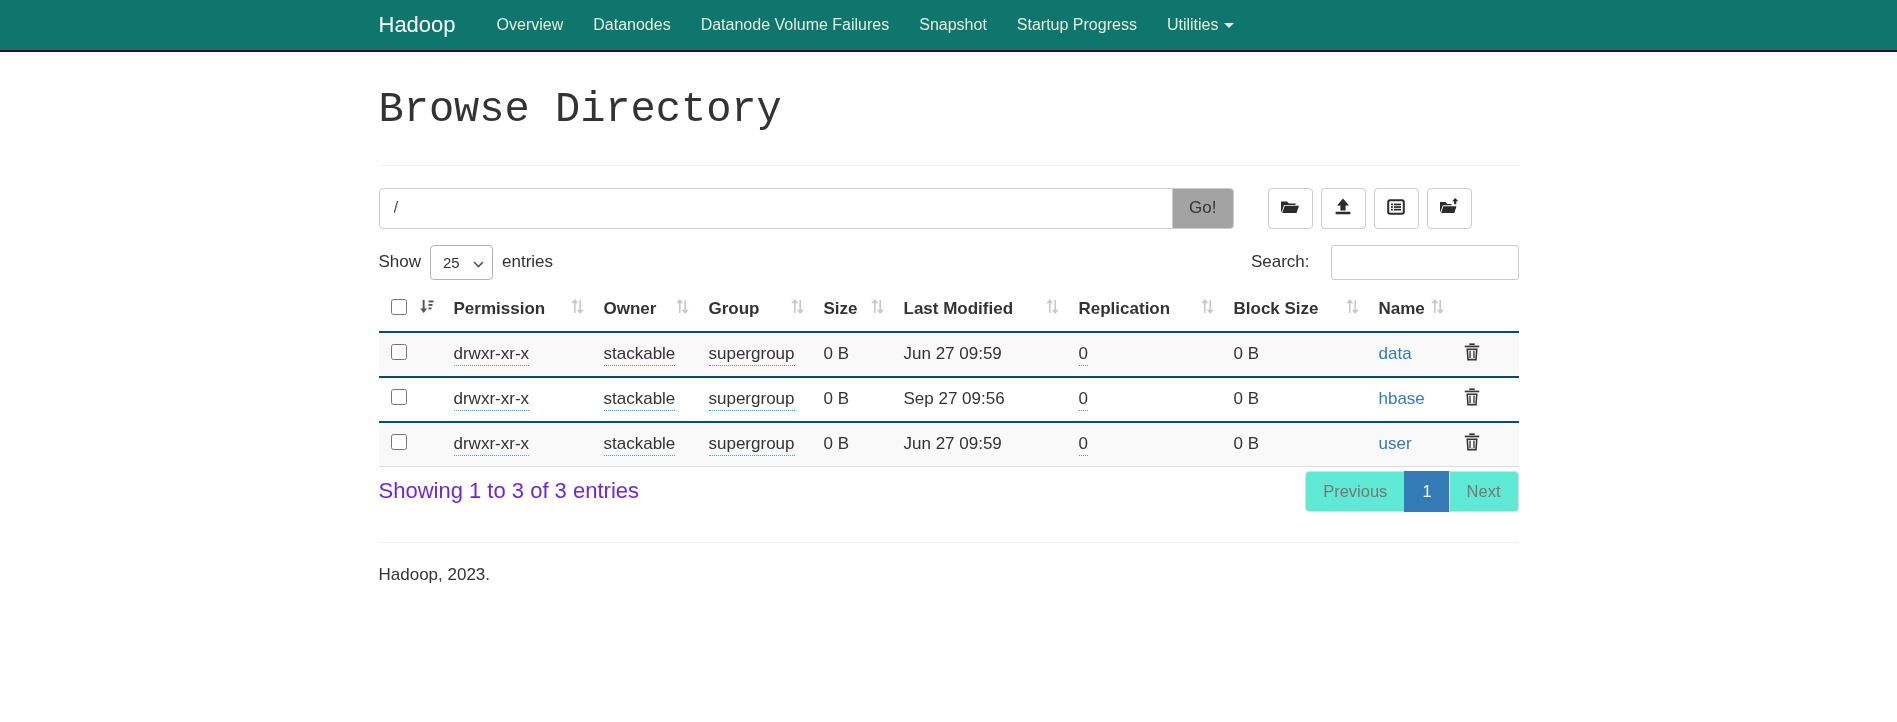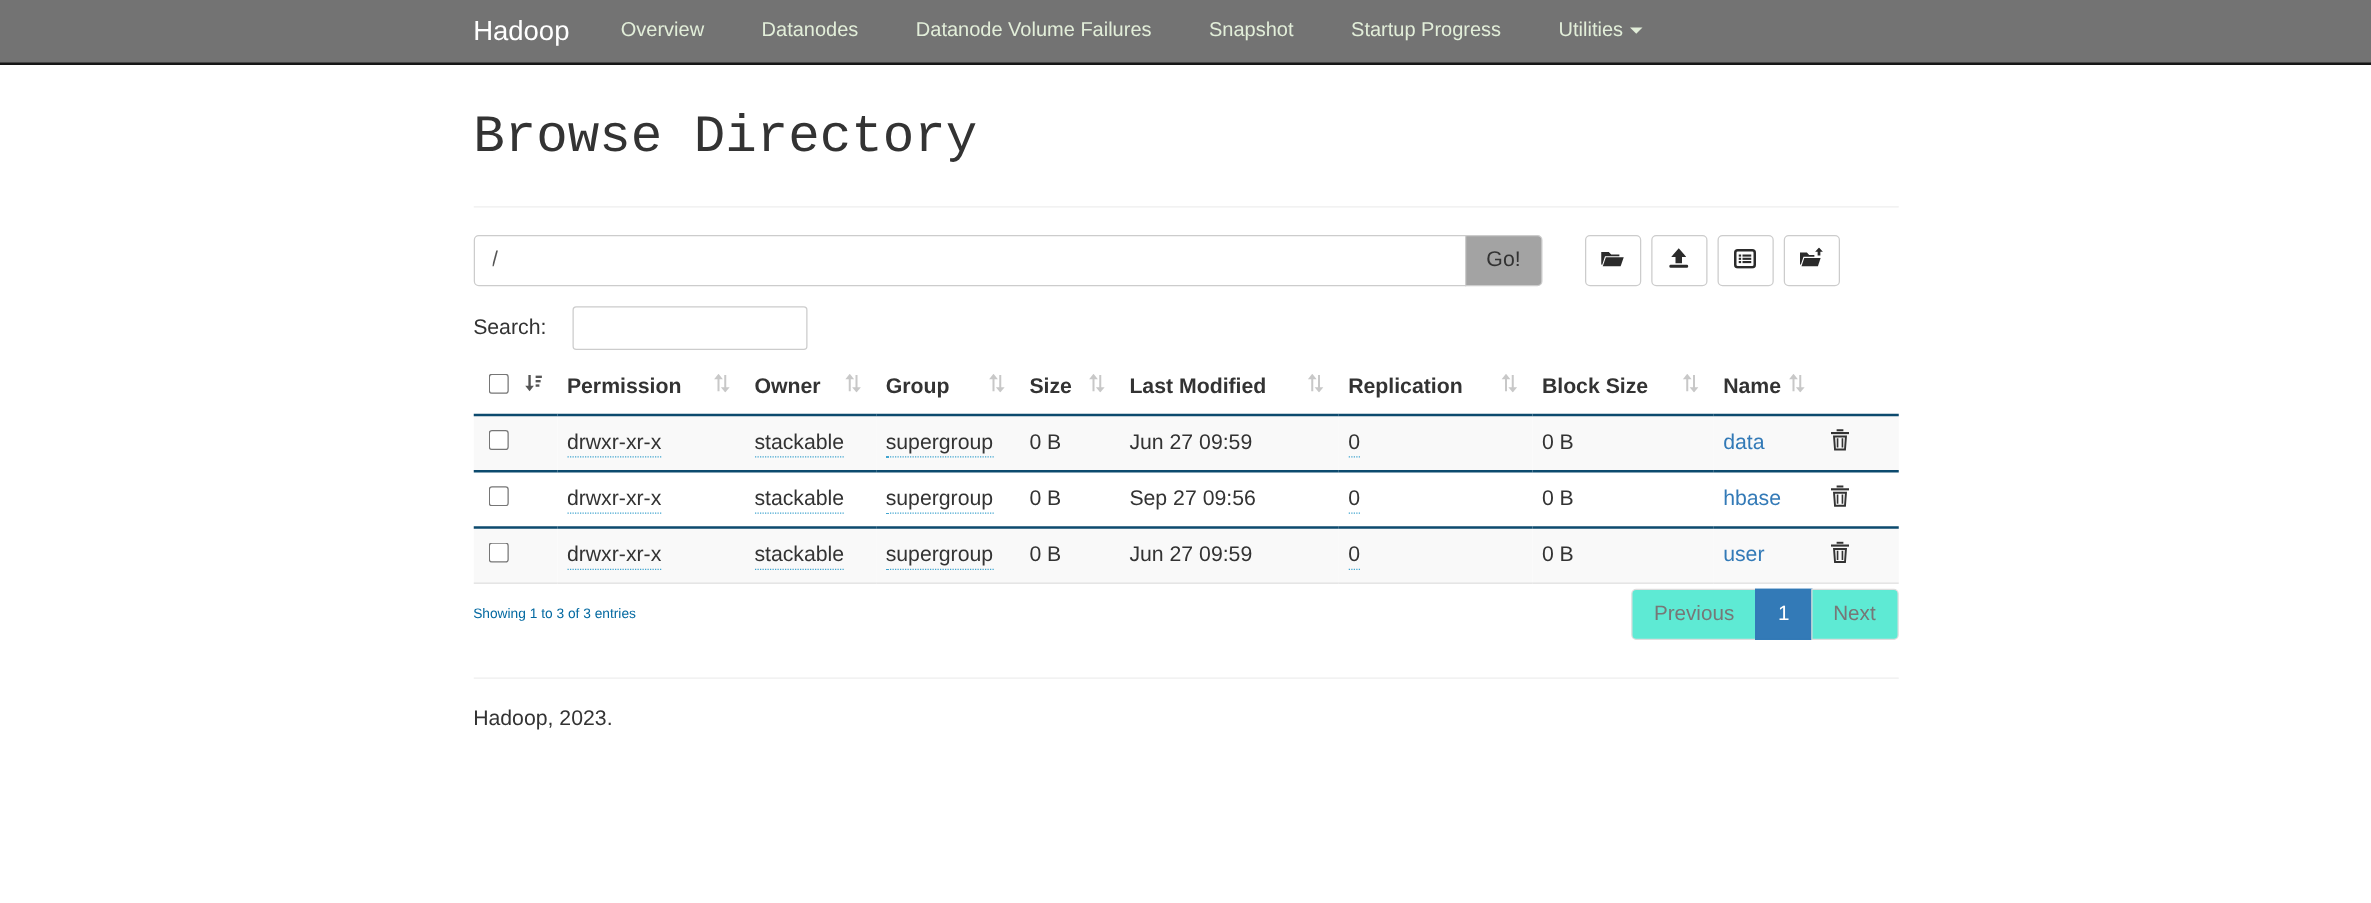--- a/index.html
+++ b/index.html
@@ -7,33 +7,33 @@
   body {
     font-family: "Liberation Sans", "DejaVu Sans", sans-serif;
     font-size: 17px;
     color: #333;
     min-height: 722px;
     width: 1897px;
   }
 
   
   .navbar {
-    background: #737373;
+    background: #0f766e;
     border-bottom: 2px solid #161616;
     height: 52px;
   }
   .navbar-inner {
     width: 1170px; margin: 0 auto; padding: 0 15px;
     height: 100%; display: flex; align-items: center;
   }
   .brand {
     color: #fff; font-size: 22px; text-decoration: none;
     margin-right: 26px; cursor: pointer;
   }
-  .nav-links { display: flex; align-items: center; gap: 16px; }
+  .nav-links { display: flex; align-items: center; }
   .nav-link {
     color: #e2eed9; font-size: 16px; text-decoration: none;
     padding: 0 15px; cursor: pointer; white-space: nowrap;
   }
   .caret {
     display: inline-block; width: 0; height: 0; margin-left: 6px;
     border: 5px solid transparent; border-top-color: #e2eed9;
     vertical-align: middle; transform: translateY(2px);
   }
 
@@ -104,21 +104,21 @@
     border-bottom: 1px dotted #42a5cf; padding-bottom: 2px; cursor: pointer;
   }
   .name-link { color: #337ab7; text-decoration: none; cursor: pointer; }
   .trash-btn { background: none; border: none; padding: 0; cursor: pointer; }
 
   
   .table-footer-row {
     display: flex; justify-content: space-between; align-items: center;
     margin-top: 4px;
   }
-  .info-text { font-size: 11px; color: #0369a1; }
+  .info-text { font-size: 22px; color: #6d28d9; }
   .pagination { display: inline-flex; }
   .page-btn {
     height: 41px; padding: 0 17px; display: flex; align-items: center;
     background: #5eead4; border: 1px solid #ddd; color: #777;
     font-size: 16.5px; margin-left: -1px; cursor: pointer; font-family: inherit;
   }
   .page-btn.first { border-radius: 4px 0 0 4px; margin-left: 0; }
   .page-btn.last  { border-radius: 0 4px 4px 0; }
   .page-btn.active {
     background: #337ab7; border-color: #337ab7; color: #fff; cursor: default;
@@ -194,20 +194,32 @@
               <path fill="#2b2b2b" d="M1 13.5 V4 H6.5 L8.3 6 H12.5 V7.3 H3.8 L1.7 13.5 Z"></path>
               <path fill="#2b2b2b" d="M2.2 15 L4.4 8.3 H17.5 L15.3 15 Z"></path>
               <path fill="#2b2b2b" d="M16.2 0 L19.3 3.3 H17.3 V6.3 H15.1 V3.3 H13.1 Z"></path>
             </svg>
         </span>
       </button>
     </div>
   </div>
 
   <div class="controls-row">
+    <div class="show-entries">
+      <span>Show</span>
+      <div class="select-box">
+        <span>25</span>
+        <span>
+          <svg width="11" height="7" viewBox="0 0 11 7">
+              <path d="M1 1 L5.5 5.5 L10 1" fill="none" stroke="#555" stroke-width="1.6"></path>
+            </svg>
+        </span>
+      </div>
+      <span>entries</span>
+    </div>
     <div class="search-box">
       <span>Search:</span>
       <input class="search-input" type="text" value="" style="">
     </div>
   </div>
 
   <table class="listing">
     <colgroup>
       <col style="width:67px">
         <col style="width:150px">

